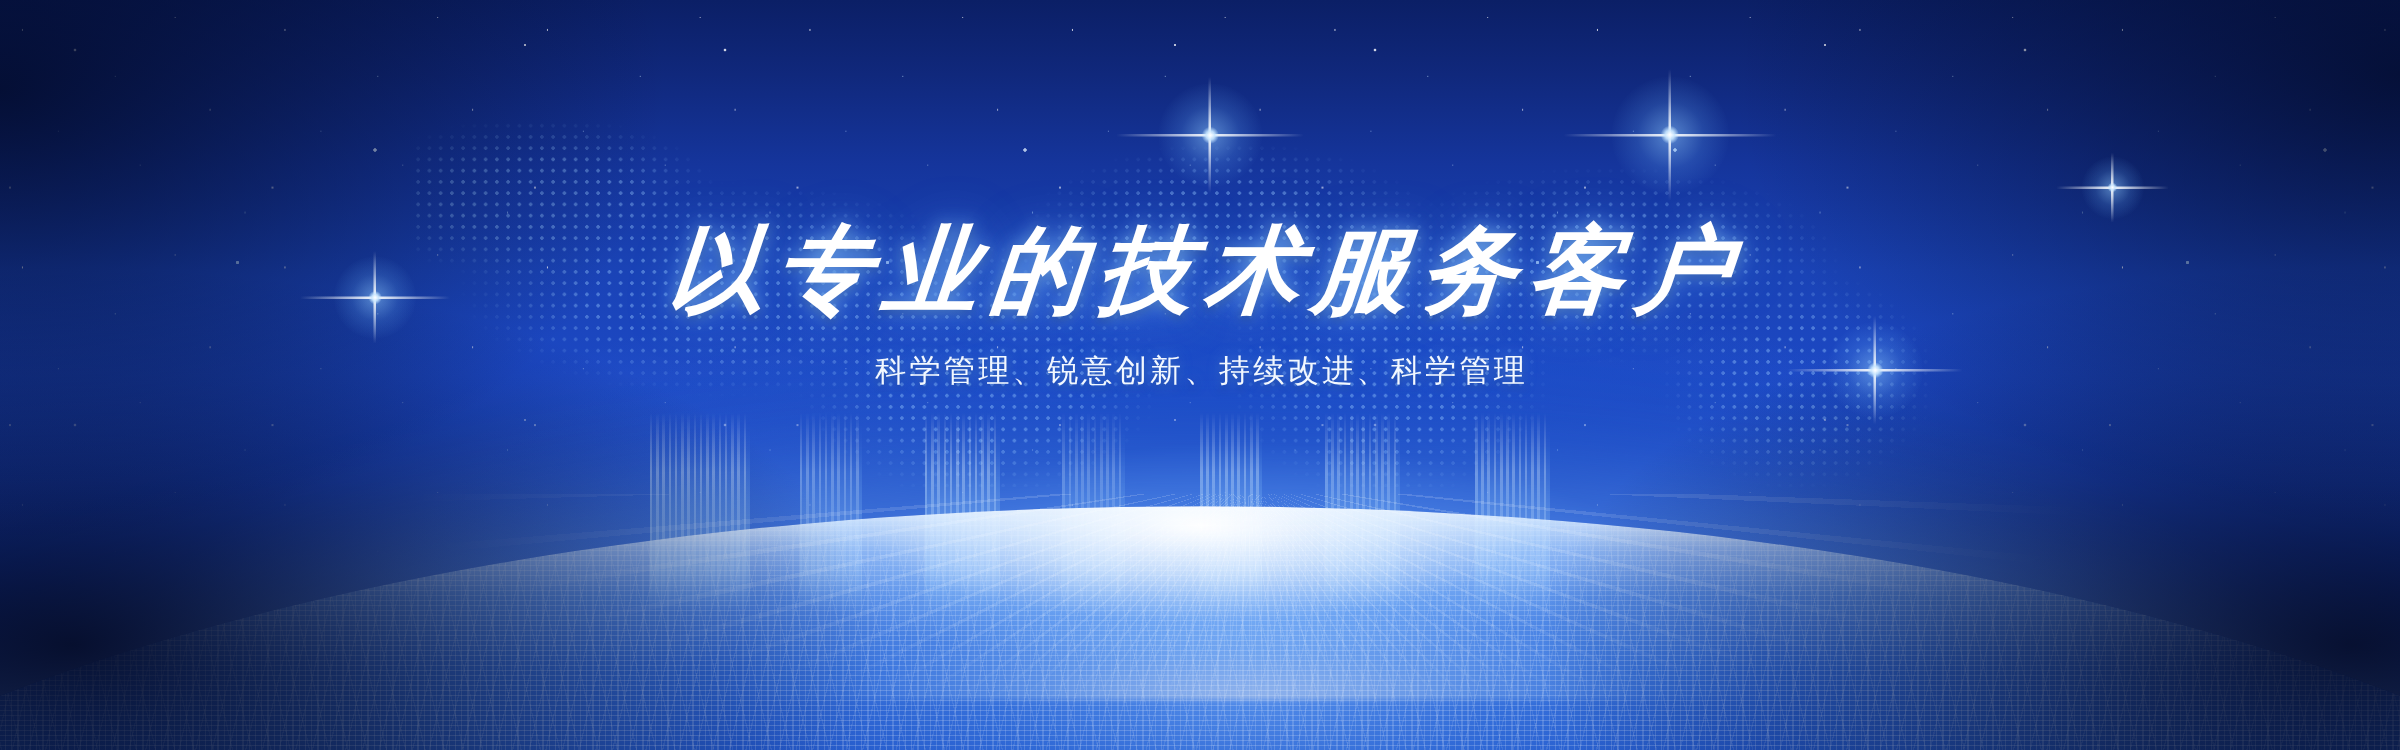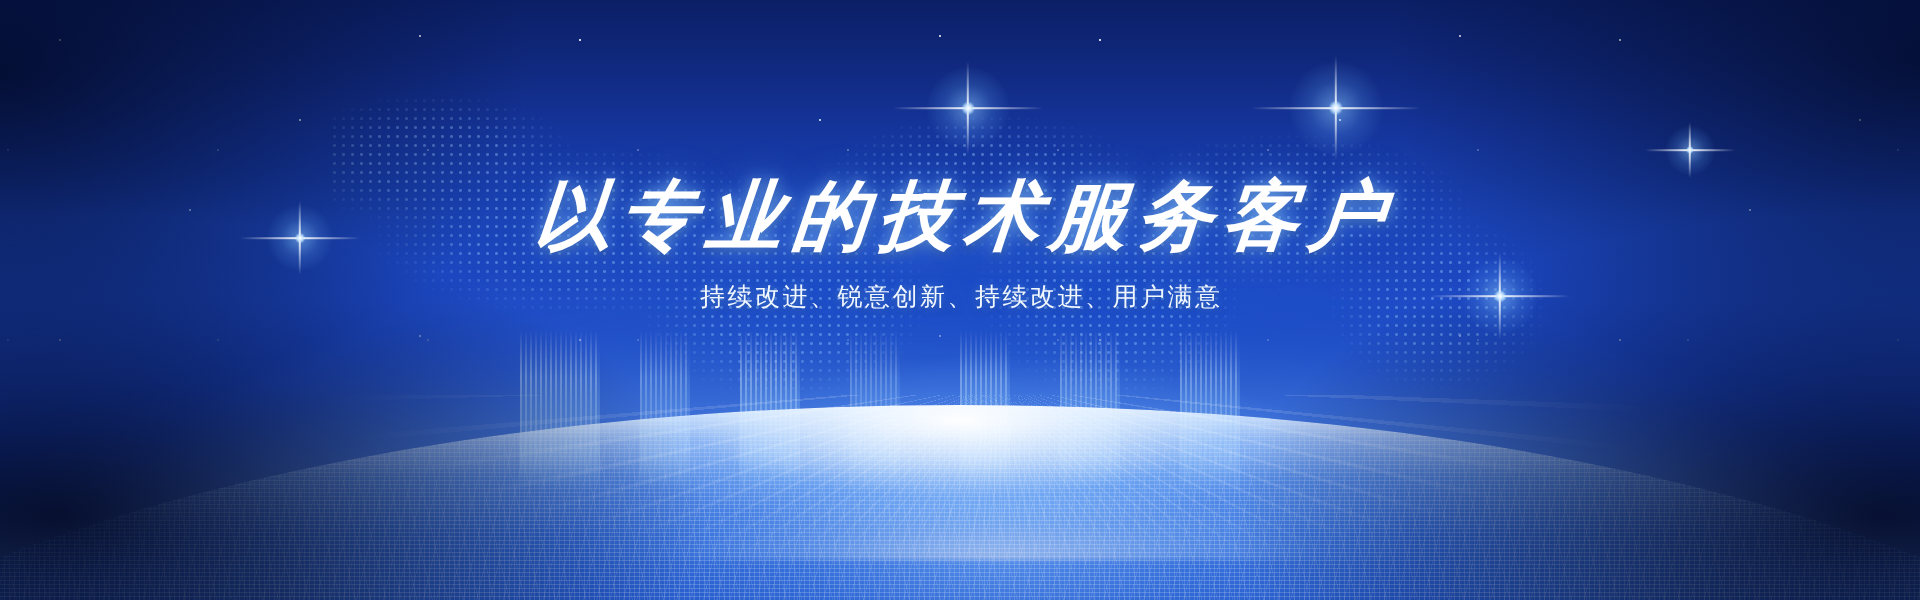--- a/index.html
+++ b/index.html
@@ -280,16 +280,16 @@
       <div class="flare" style="left: 1645px; top: 105px; width: 90px; height: 90px;">
         <span class="halo" style="width: 49.5px; height: 49.5px;"></span>
         <span class="h" style="width: 90px;"></span>
         <span class="v" style="width: 55.8px;"></span>
         <span class="core" style="width: 8.1px; height: 8.1px;"></span>
       </div>
     </div>
 
   <div id="text-block">
     <h1 id="headline">以专业的技术服务客户</h1>
-    <p id="subtitle">持续改进、锐意创新、持续改进、用户满意</p>
+    <p id="subtitle">科学管理、锐意创新、持续改进、科学管理</p>
   </div>
 
 </div>
 
 </body></html>

